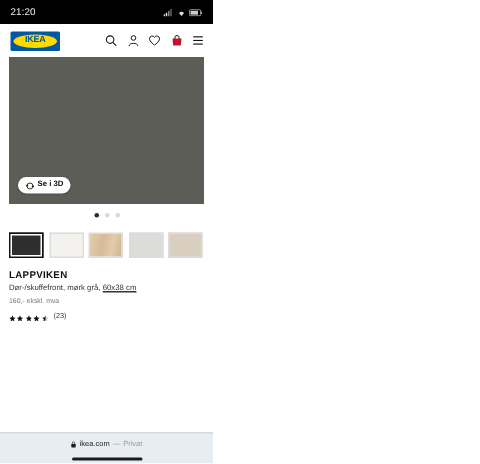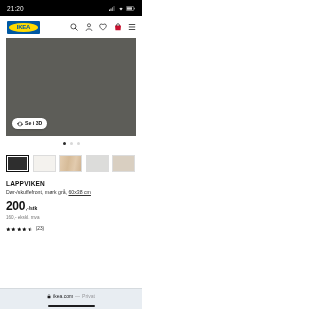--- a/index.html
+++ b/index.html
@@ -324,24 +324,20 @@
     <div class="swatch" style="background:linear-gradient(100deg,#e4cdb0,#d6bb98 40%,#e2cbae 70%,#cfb391)"></div>
     <div class="swatch" style="background:#dcdcda"></div>
     <div class="swatch" style="background:#d9cfc1"></div>
   </div>
 
   <div class="info">
     <div class="prod-name">LAPPVIKEN</div>
     <div class="prod-desc">
       <span>Dør-/skuffefront, mørk grå, </span><span class="dim">60x38 cm</span>
     </div>
-    <div class="price-row">
-      <span class="price-main">200</span>
-      <span class="price-unit">,-/stk</span>
-    </div>
     <div class="price-sub">160,- ekskl. mva</div>
     <div class="rating-row">
       <span class="stars">
         <svg width="4.6" height="4.6" viewBox="0 0 16 16">
             <path d="M8 0.8 L10.2 5.6 L15.3 6.2 L11.5 9.7 L12.5 14.8 L8 12.3 L3.5 14.8 L4.5 9.7 L0.7 6.2 L5.8 5.6 Z" fill="#111111"></path>
           </svg>
         <svg width="4.6" height="4.6" viewBox="0 0 16 16">
             <path d="M8 0.8 L10.2 5.6 L15.3 6.2 L11.5 9.7 L12.5 14.8 L8 12.3 L3.5 14.8 L4.5 9.7 L0.7 6.2 L5.8 5.6 Z" fill="#111111"></path>
           </svg>
         <svg width="4.6" height="4.6" viewBox="0 0 16 16">

